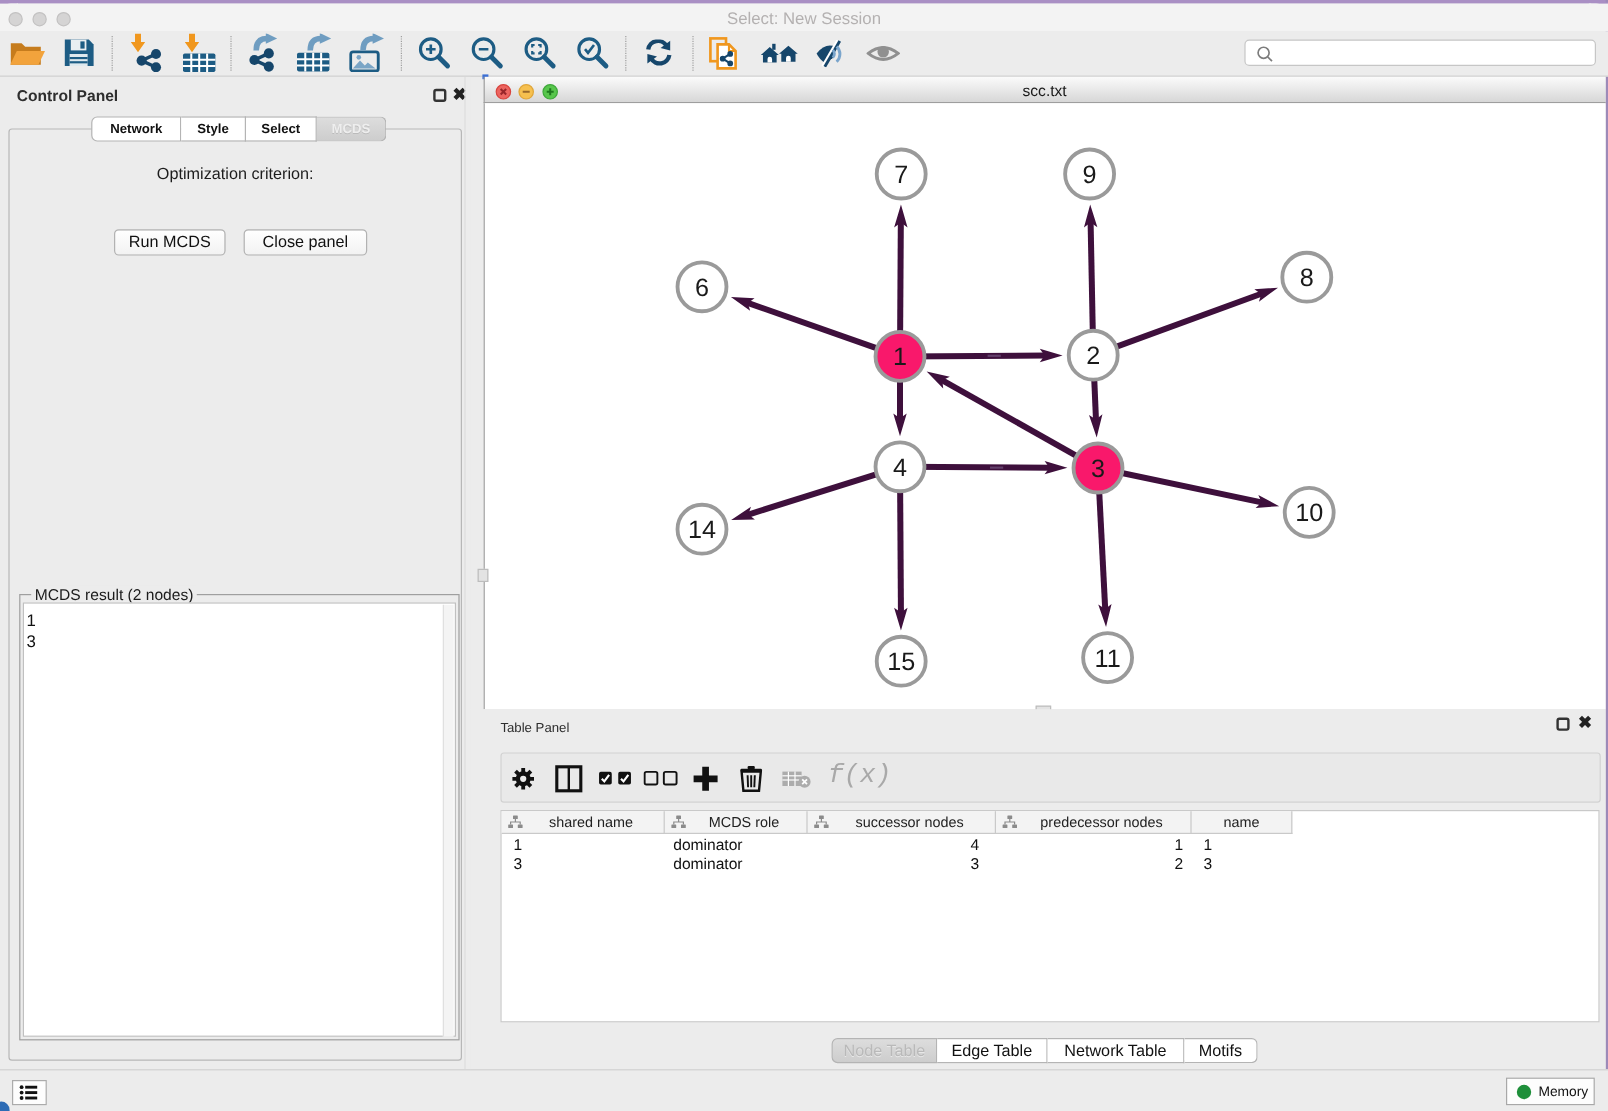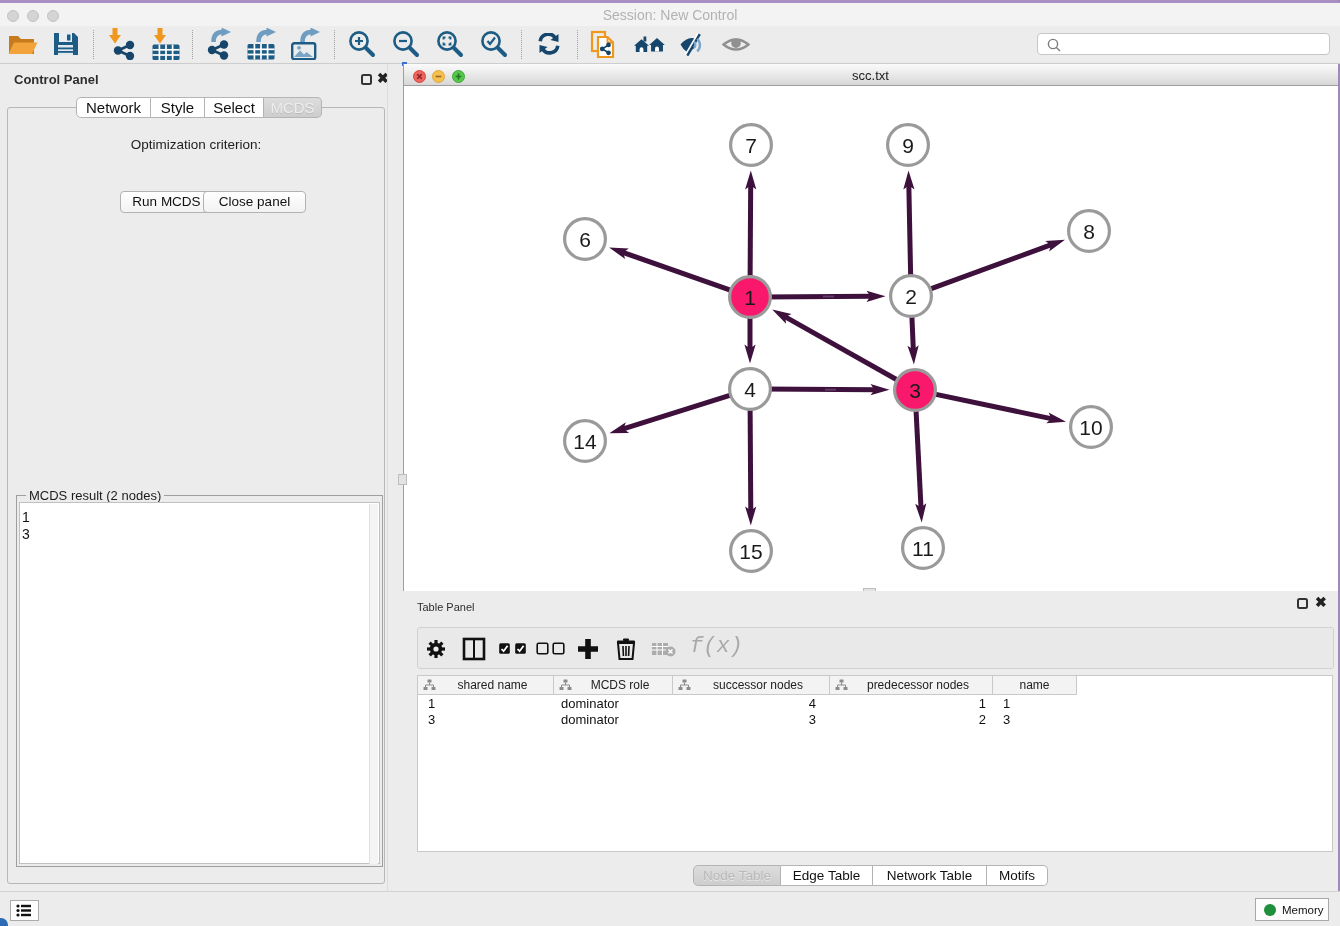--- a/index.html
+++ b/index.html
@@ -21,21 +21,21 @@
 .tbi { position:absolute; top:29px; }
 .tsep { position:absolute; top:4px; height:29px; width:0; border-left:1px dotted #9f9f9f; }
 #search { position:absolute; left:1037px; top:7px; width:293px; height:22px; background:#fff; border:1px solid #c6c6c6; border-radius:4px; }
 
 #cpanel { left:0; top:64px; width:392px; height:827px; background:#ececec; }
 #cpanel-title { position:absolute; left:14px; top:8px; font-size:13px; color:#2e2e2e;font-weight:bold; }
 .winbtn-max { position:absolute; width:11px; height:11px; border:2px solid #333; border-radius:2.5px; }
 .winbtn-x { position:absolute; font-size:14px; font-weight:bold; color:#222; line-height:11px; }
 #cp-border { position:absolute; left:7px; top:43px; width:378px; height:777px; border:1px solid #b7b7b7; border-radius:3px; }
 .tabrow { position:absolute; display:flex; height:21px; }
-.tab { height:21px; font-size:15px; color:#111; background:#fff; border:1px solid #b4b4b4; border-left:none; display:flex; align-items:center; justify-content:center; }
+.tab { height:21px; font-size:11px; color:#111; background:#fff; border:1px solid #b4b4b4; border-left:none; display:flex; align-items:center; justify-content:center;font-weight:bold; }
 .tab.first { border-left:1px solid #b4b4b4; border-radius:5px 0 0 5px; }
 .tab.last { border-radius:0 5px 5px 0; }
 .tab.sel { background:linear-gradient(#dddddd,#cdcdcd); color:#eeeeee; text-shadow:0 1px 0 #bbb; }
 #optlabel { position:absolute; left:0; top:73px; width:392px; text-align:center; font-size:13.5px; color:#1d1d1d; }
 #dropdown { position:absolute; left:44px; top:94px; width:314px; height:23px; background:#fff; border:1px solid #b2b2b2; border-radius:4px; font-size:13.5px; color:#111; line-height:21px; padding-left:12px; }
 .btn { position:absolute; height:22px; background:linear-gradient(#ffffff,#f2f2f2); border:1px solid #b2b2b2; border-radius:4px; font-size:13.5px; color:#111; text-align:center; line-height:20px; }
 #fieldset { position:absolute; left:16px; top:431px; width:367px; height:372px; border:1px solid #9f9f9f; }
 #fieldlegend { position:absolute; left:9px; top:-8px; background:#ececec; padding:0 3px; font-size:13px; color:#1c1c1c;text-align:right; }
 #fieldwhite { position:absolute; left:2px; top:6px; width:361px; height:362px; background:#fff; border:1px solid #c0c0c0; }
 #fieldtext { position:absolute; left:2px; top:6px; font-size:14px; color:#111; line-height:16.5px; }
@@ -69,21 +69,21 @@
 <div class="abs" id="purpletop"></div>
 <div class="abs" id="purpleright"></div>
 <div class="abs" id="cornerL"></div>
 <div class="abs" id="cornerLmask"></div>
 <div class="abs" id="cornerR"></div>
 <div class="abs" id="cornerRmask"></div>
 <div class="abs" id="titlebar">
   <div class="tl" style="left:7px"></div>
     <div class="tl" style="left:27px"></div>
     <div class="tl" style="left:47px"></div>
-  <div id="title">Session: New Control</div>
+  <div id="title">Select: New Session</div>
 </div>
 <div class="abs" id="toolbar">
 <svg class="tbi" style="left:6px;top:3px" width="32" height="30" viewBox="0 0 32 30">
 <path d="M3 25 L3 7 L12 7 L15 10 L28 10 L28 25 Z" fill="#c67c1d"></path>
 <path d="M2.5 25 L8 13.5 L31.5 13.5 L26 25 Z" fill="#f2a33c"></path>
     </svg>
     <svg class="tbi" style="left:52px;top:3px" width="28" height="30" viewBox="0 0 28 30">
 <path d="M2 4 L22 4 L26 8 L26 26 L2 26 Z" fill="#1d5c84"></path>
 <rect x="7" y="4" width="13" height="9" fill="#e8eef2"></rect>
 <rect x="15" y="5.5" width="3.5" height="6" fill="#1d5c84"></rect>
@@ -240,21 +240,21 @@
   <div class="winbtn-max" style="left:361px; top:10px;"></div>
   <div class="winbtn-x" style="left:377px; top:9px;">✖</div>
   <div id="cp-border"></div>
   <div class="tabrow" style="left:76px; top:33px;">
     <div class="tab first" style="width:75px;">Network</div>
     <div class="tab" style="width:54px;">Style</div>
     <div class="tab" style="width:59px;">Select</div>
     <div class="tab last sel" style="width:58px;">MCDS</div>
   </div>
   <div id="optlabel">Optimization criterion:</div>
-  <div class="btn" style="left:95px; top:127px; width:93px;margin-left:25px;">Run MCDS</div>
+  <div class="btn" style="left:95px; top:127px; width:93px;">Run MCDS</div>
   <div class="btn" style="left:203px; top:127px; width:103px;">Close panel</div>
   <div id="fieldset">
     <div id="fieldlegend">MCDS result (2 nodes)</div>
     <div id="fieldwhite">
       <div id="fieldtext">1<br>3</div>
       <div id="fieldscroll"></div>
     </div>
   </div>
 </div>
 

